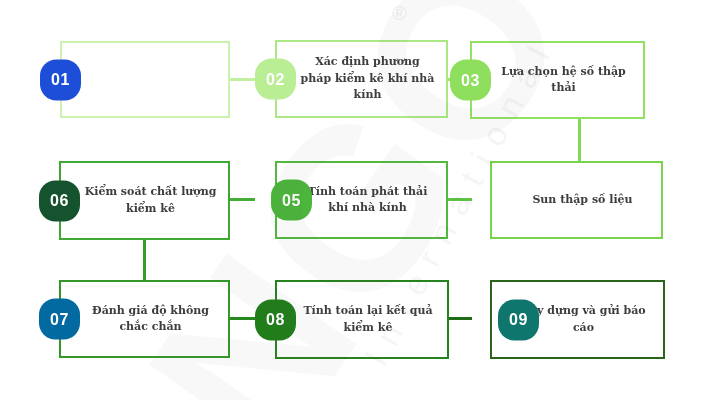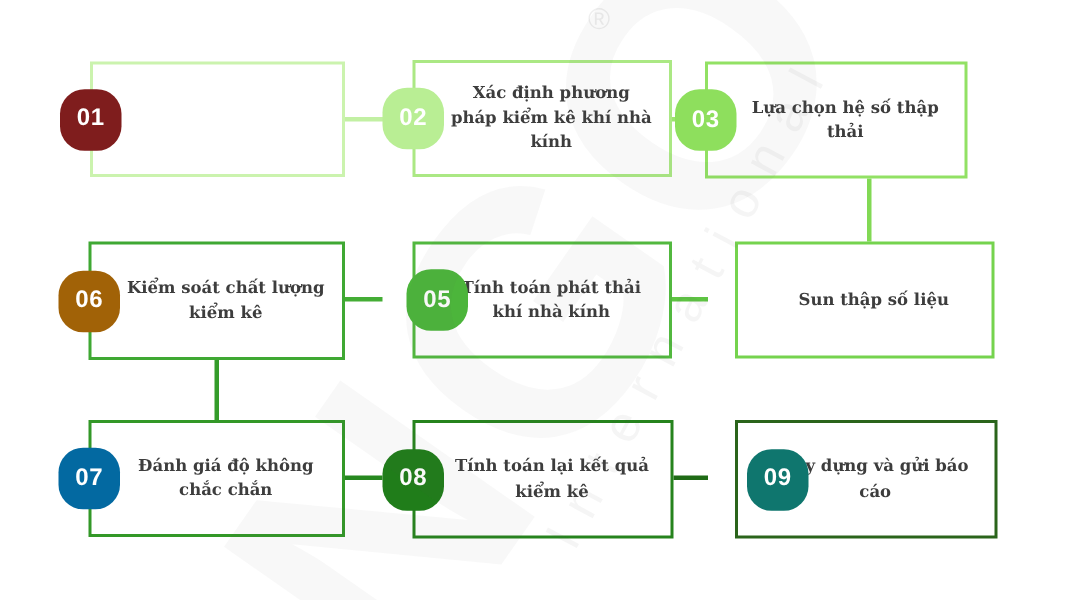--- a/index.html
+++ b/index.html
@@ -114,39 +114,39 @@
   <div id="c12" class="conn" style="background: rgb(194, 240, 163);"></div>
   <div id="c23" class="conn" style="background: rgb(156, 228, 111);"></div>
   <div id="c34" class="conn" style="background: rgb(130, 217, 85);"></div>
   <div id="c45" class="conn" style="background: rgb(94, 196, 67);"></div>
   <div id="c56" class="conn" style="background: rgb(68, 173, 53);"></div>
   <div id="c67" class="conn" style="background: rgb(52, 156, 42);"></div>
   <div id="c78" class="conn" style="background: rgb(39, 136, 31);"></div>
   <div id="c89" class="conn" style="background: rgb(31, 107, 22);"></div>
 
   <div id="s1" class="step" style="border-color: rgb(203, 243, 174);">
-    <span class="badge" style="background: #7f1d1d;">01</span>
+    <span class="badge" style="background: #1d4ed8;">01</span>
   </div>
   <div id="s2" class="step" style="border-color: rgb(171, 232, 132);">
     <span class="badge" style="background: rgb(185, 238, 148);">02</span>
     <span class="step-label" style="color: rgb(61, 61, 61);">Xác định phương pháp kiểm kê khí nhà kính</span>
   </div>
   <div id="s3" class="step" style="border-color: rgb(146, 225, 100);">
     <span class="badge" style="background: rgb(142, 223, 93);">03</span>
     <span class="step-label" style="color: rgb(61, 61, 61);">Lựa chọn hệ số thập thải</span>
   </div>
   <div id="s4" class="step" style="border-color: rgb(117, 211, 78);">
     <span class="step-label" style="color: rgb(61, 61, 61);">Sun thập số liệu</span>
   </div>
   <div id="s5" class="step" style="border-color: rgb(82, 184, 63);">
     <span class="badge" style="background: rgb(76, 181, 59); margin-left: 16px;">05</span>
     <span class="step-label" style="color: rgb(61, 61, 61);">Tính toán phát thải khí nhà kính</span>
   </div>
   <div id="s6" class="step" style="border-color: rgb(63, 168, 51);">
-    <span class="badge" style="background: #a16207;">06</span>
+    <span class="badge" style="background: #14532d;">06</span>
     <span class="step-label" style="color: rgb(61, 61, 61);">Kiểm soát chất lượng kiểm kê</span>
   </div>
   <div id="s7" class="step" style="border-color: rgb(51, 152, 40);">
     <span class="badge" style="background: #0369a1;">07</span>
     <span class="step-label" style="color: rgb(61, 61, 61);">Đánh giá độ không chắc chắn</span>
   </div>
   <div id="s8" class="step" style="border-color: rgb(38, 131, 29);">
     <span class="badge" style="background: rgb(32, 125, 26);">08</span>
     <span class="step-label" style="color: rgb(61, 61, 61);">Tính toán lại kết quả kiểm kê</span>
   </div>

